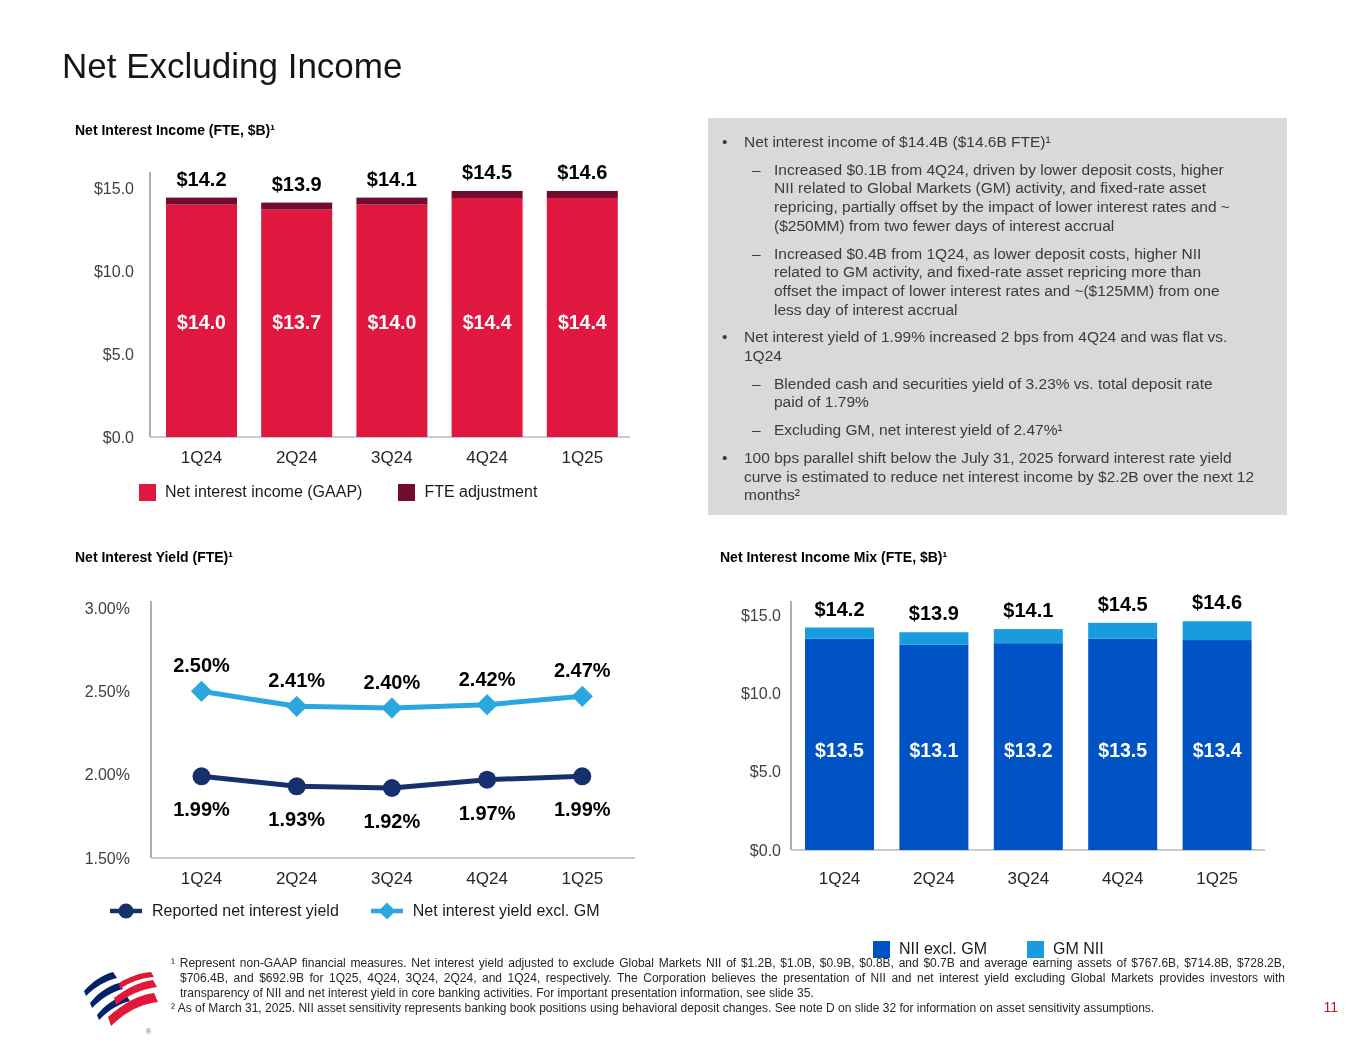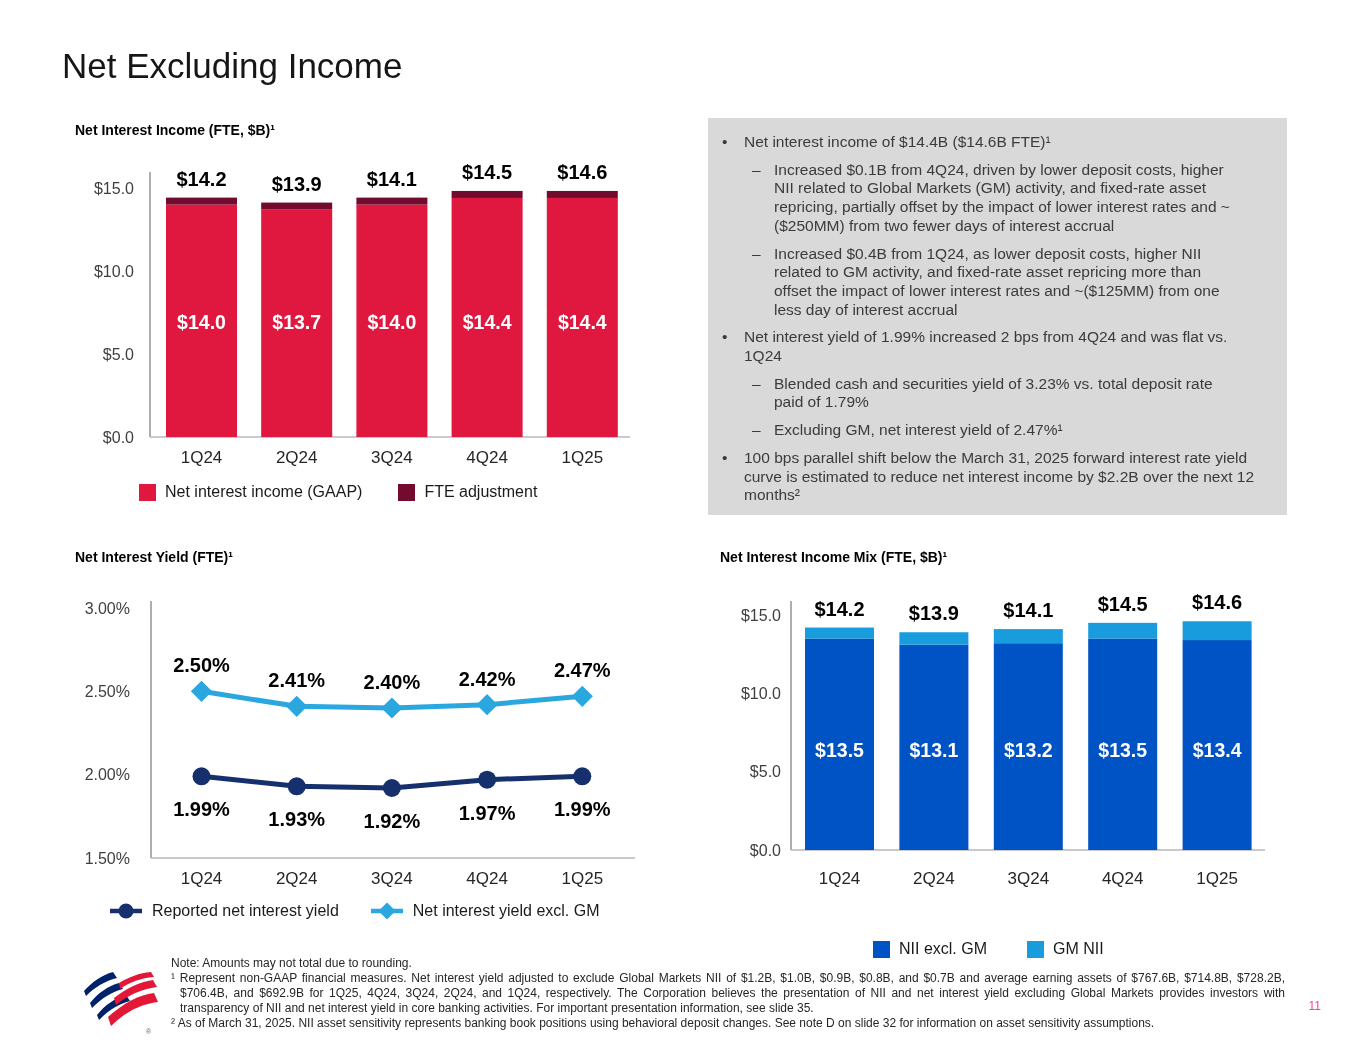--- a/index.html
+++ b/index.html
@@ -28,21 +28,21 @@
   #commentary{position:absolute;left:708px;top:118px;width:579px;height:397px;background:#D9D9D9;
       box-sizing:border-box;padding:15px 16px 8px 14px;color:#3b3b3b;font-size:15.5px;line-height:18.7px}
   .bullet{display:flex;margin-bottom:9px}
   .bullet .marker{flex:0 0 22px}
   .bullet.l1{padding-right:16px}
   .bullet.l2{margin-left:30px;padding-right:36px}
   #footnotes{position:absolute;left:171px;top:956px;width:1114px;font-size:12px;line-height:15px;color:#262626}
   #footnotes p{margin:0}
   .fn{padding-left:9px;text-indent:-9px}
   #fn1{text-align:justify}
-  #page-number{position:absolute;right:44px;top:999px;font-size:12px;color:#ec4899}
+  #page-number{position:absolute;right:27px;top:999px;font-size:14px;color:#b91c1c}
   #logo{position:absolute;left:84px;top:971px}
 </style>
 </head>
 <body>
 
 <h1 id="slide-title">Net Excluding Income</h1>
 
 <h2 class="chart-title" id="c1-title">Net Interest Income (FTE, $B)¹</h2>
 <svg id="c1" class="chart" width="600" height="320">
     <line x1="90" y1="12" x2="90" y2="277" stroke="#8c8c8c" stroke-width="1.4"></line>
@@ -108,21 +108,21 @@
     <div class="bullet l2">
       <span class="marker">–</span>
       <span>Blended cash and securities yield of 3.23% vs. total deposit rate paid of 1.79%</span>
     </div>
     <div class="bullet l2">
       <span class="marker">–</span>
       <span>Excluding GM, net interest yield of 2.47%¹</span>
     </div>
     <div class="bullet l1">
       <span class="marker">•</span>
-      <span>100 bps parallel shift below the March 31, 2025 forward interest rate yield curve is estimated to reduce net interest income by $2.2B over the next 12 months²</span>
+      <span>100 bps parallel shift below the July 31, 2025 forward interest rate yield curve is estimated to reduce net interest income by $2.2B over the next 12 months²</span>
     </div>
   </div>
 
 <h2 class="chart-title" id="c2-title">Net Interest Yield (FTE)¹</h2>
 <svg id="c2" class="chart" width="600" height="330">
     <line x1="91" y1="6" x2="91" y2="263" stroke="#8c8c8c" stroke-width="1.4"></line>
     <text x="70" y="268.5" text-anchor="end" class="ytick">1.50%</text>
     <text x="70" y="185.16666666666669" text-anchor="end" class="ytick">2.00%</text>
     <text x="70" y="101.83333333333334" text-anchor="end" class="ytick">2.50%</text>
     <text x="70" y="18.5" text-anchor="end" class="ytick">3.00%</text>
@@ -225,18 +225,17 @@
   </g>
   <g fill="#E31837">
     <path d="M36 18 C46 11 57 7 70 6 L67 1 C55 2 45 6 35 12 Z"></path>
     <path d="M32 34 C44 24 58 18 73 16 L69 9 C55 11 43 17 30 27 Z"></path>
     <path d="M27 55 C41 41 57 33 74 31 L70 22 C54 24 40 32 24 46 Z"></path>
   </g>
   <text x="62" y="63" font-size="7" fill="#666">®</text>
 </svg>
 
 <div id="footnotes">
-  <p id="note">Note: Amounts may not total due to rounding.</p>
   <p class="fn" id="fn1">¹ Represent non-GAAP financial measures. Net interest yield adjusted to exclude Global Markets NII of $1.2B, $1.0B, $0.9B, $0.8B, and $0.7B and average earning assets of $767.6B, $714.8B, $728.2B, $706.4B, and $692.9B for 1Q25, 4Q24, 3Q24, 2Q24, and 1Q24, respectively. The Corporation believes the presentation of NII and net interest yield excluding Global Markets provides investors with transparency of NII and net interest yield in core banking activities. For important presentation information, see slide 35.</p>
   <p class="fn" id="fn2">² As of March 31, 2025. NII asset sensitivity represents banking book positions using behavioral deposit changes. See note D on slide 32 for information on asset sensitivity assumptions.</p>
 </div>
 
 <div id="page-number">11</div>
 
 </body></html>

